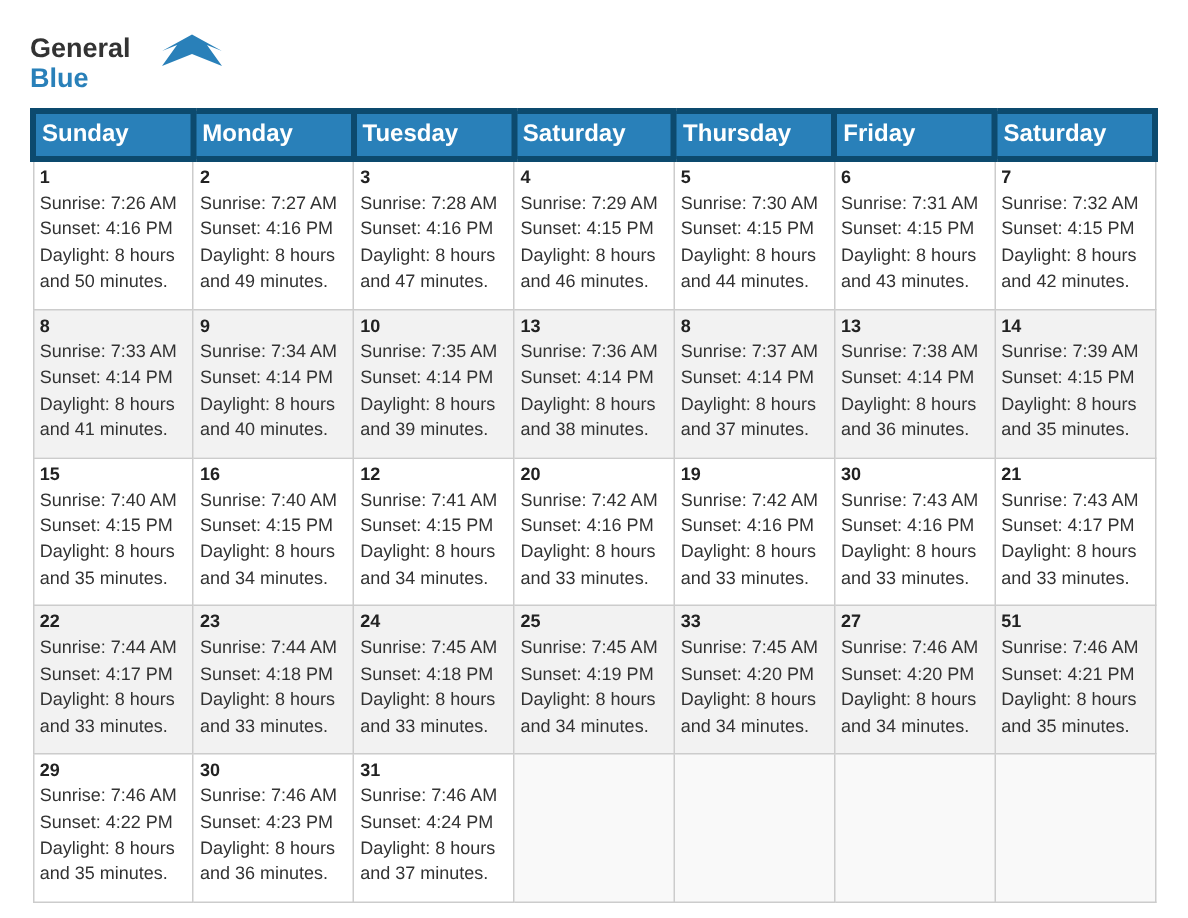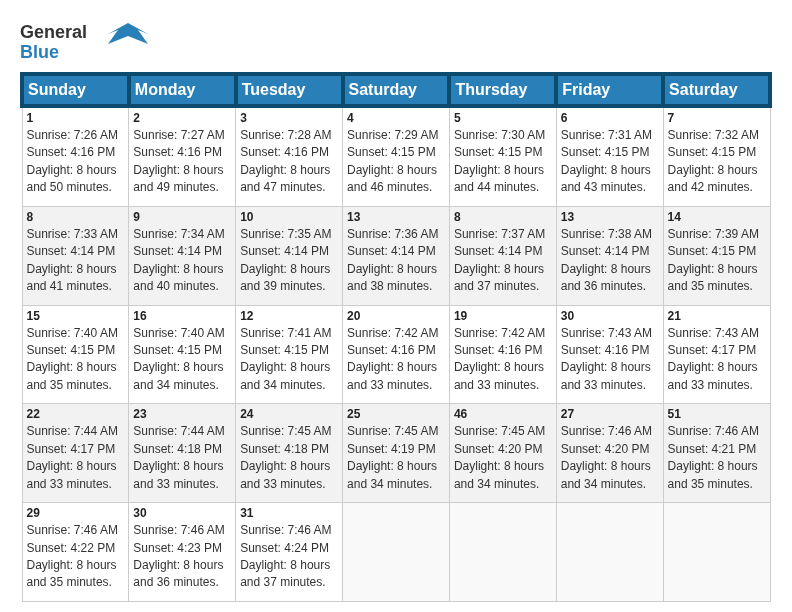--- a/index.html
+++ b/index.html
@@ -221,21 +221,21 @@
         </td>
           <td>
           <span class="day-number">24</span>
           <span class="day-info">Sunrise: 7:45 AM<br>Sunset: 4:18 PM<br>Daylight: 8 hours and 33 minutes.</span>
         </td>
           <td>
           <span class="day-number">25</span>
           <span class="day-info">Sunrise: 7:45 AM<br>Sunset: 4:19 PM<br>Daylight: 8 hours and 34 minutes.</span>
         </td>
           <td>
-          <span class="day-number">46</span>
+          <span class="day-number">33</span>
           <span class="day-info">Sunrise: 7:45 AM<br>Sunset: 4:20 PM<br>Daylight: 8 hours and 34 minutes.</span>
         </td>
           <td>
           <span class="day-number">27</span>
           <span class="day-info">Sunrise: 7:46 AM<br>Sunset: 4:20 PM<br>Daylight: 8 hours and 34 minutes.</span>
         </td>
           <td>
           <span class="day-number">51</span>
           <span class="day-info">Sunrise: 7:46 AM<br>Sunset: 4:21 PM<br>Daylight: 8 hours and 35 minutes.</span>
         </td>

